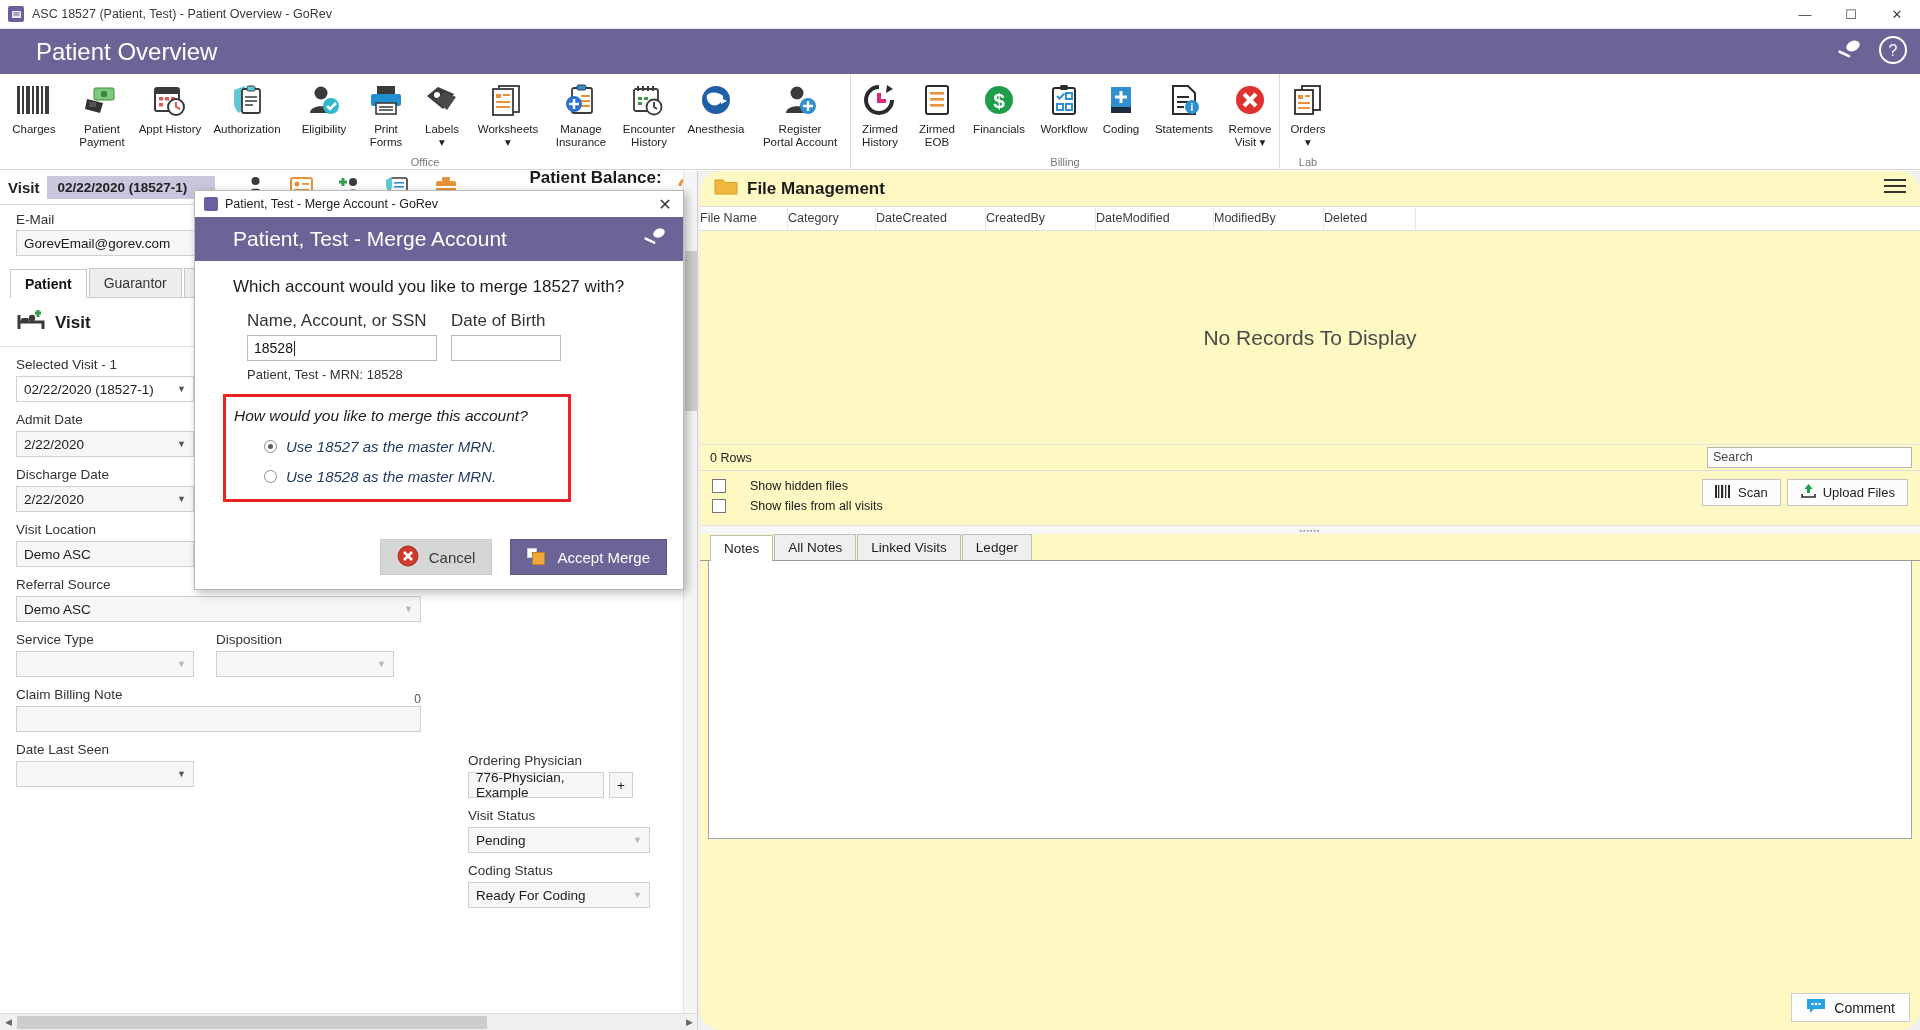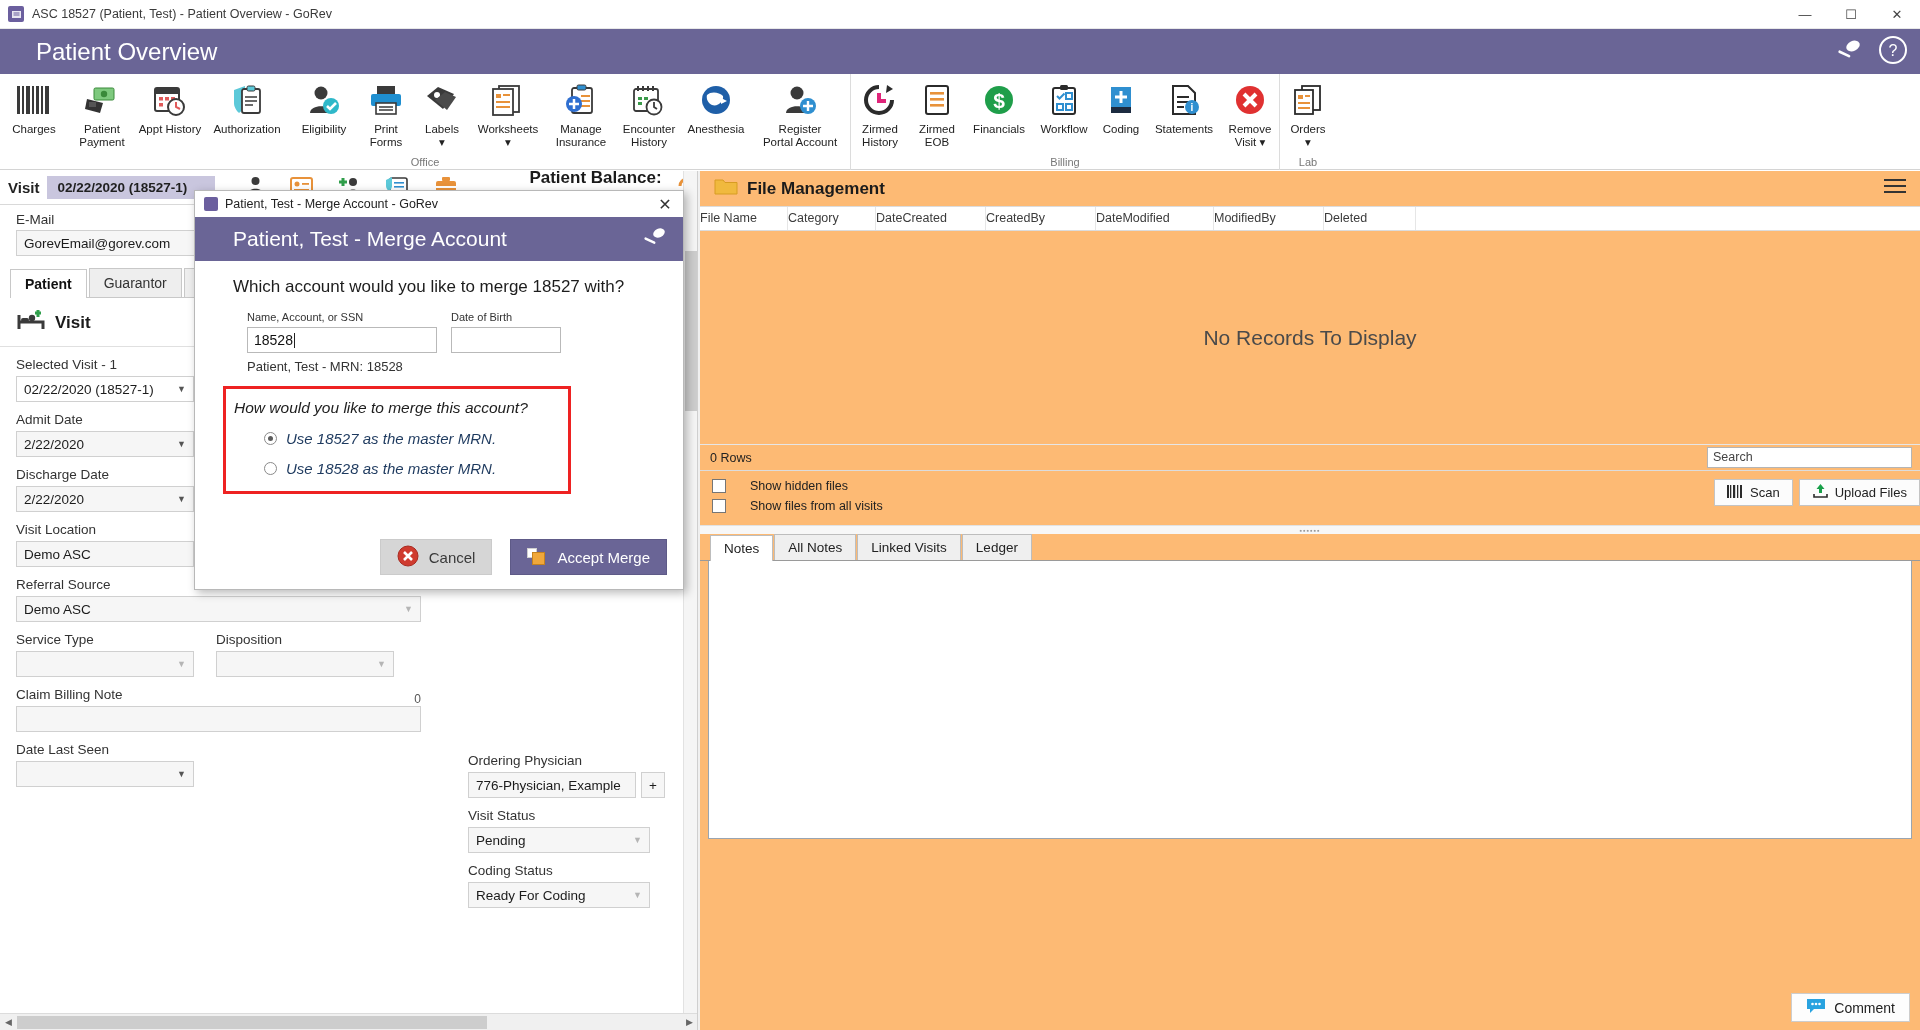--- a/index.html
+++ b/index.html
@@ -116,21 +116,21 @@
   .hscroll .arr { width:17px; text-align:center; font-size:9px; color:#666; }
   .hscroll .track { flex:1; height:13px; background:#f0f0f0; }
   .hscroll .thumb { width: 470px; height:13px; background:#cdcdcd; }
 
   .vscroll {
     position:absolute; right:0; top:0; bottom:17px; width:14px; background:#f5f5f5; border-left:1px solid #e2e2e2;
   }
   .vscroll .vthumb { position:absolute; top:80px; left:1px; width:12px; height:160px; background:#cdcdcd; }
 
   
-  .rightpane { position:absolute; left:700px; top:0; right:0; bottom:0; background:#fdba74; }
+  .rightpane { position:absolute; left:700px; top:0; right:0; bottom:0; background:#fef9c3;border-radius:21px; }
   .fmhead { height:36px; display:flex; align-items:center; padding-left:14px; border-bottom:1px solid #dcdcdc; position:relative; }
   .fmhead .ftitle { font-size:17px; font-weight:bold; color:#1b1b1b; margin-left:9px; }
   .hamburger { position:absolute; right:14px; top:8px; display:flex; flex-direction:column; gap:4px; }
   .hamburger i { display:block; width:22px; height:2px; background:#333; }
 
   .gridhead { height:24px; display:flex; border-bottom:1px solid #dcdcdc; background:#fff; }
   .gridhead .gh {
     font-size: 12.5px; color:#3b3b3b; padding: 4px 0; border-right:1px solid #e6e6e6;
   }
   .gridbody { height: 214px; display:flex; align-items:center; justify-content:center;
@@ -138,21 +138,21 @@
   .rowsbar { height:26px; display:flex; align-items:center; border-bottom:1px solid #dcdcdc; position:relative; }
   .rowsbar .rcount { font-size:12.5px; color:#222; margin-left:10px; }
   .rowsbar .searchbox {
     position:absolute; right:8px; top:2px; width: 205px; height:21px; border:1px solid #b5b5b5;
     background:#fff; font-size:12.5px; color:#444; padding: 2px 5px;
   }
   .chkarea { padding: 8px 0 6px 12px; position:relative; }
   .chkrow { display:flex; align-items:center; gap:24px; margin-bottom:6px; }
   .chkbox { width:14px; height:14px; border:1px solid #767676; background:#fff; }
   .chklabel { font-size:12.5px; color:#222; }
-  .filebtns { position:absolute; right:0; top:8px; display:flex; gap:6px; }
+  .filebtns { position:absolute; right:12px; top:8px; display:flex; gap:6px; }
   .fbtn {
     height:27px; border:1px solid #c4c4c4; background:#fcfcfc; display:flex; align-items:center;
     gap:6px; padding: 0 12px; font-size:13px; color:#222;
   }
   .splitter { height:9px; background:#f7f7f7; border-top:1px solid #e2e2e2; display:flex; align-items:center; justify-content:center; }
   .splitter .grip { font-size:7px; letter-spacing:1px; color:#9a9a9a; }
 
   .notetabs { display:flex; align-items:flex-end; padding-left: 10px; border-bottom:1px solid #9a9a9a; }
   .notetabs .ntab { padding:5px 13px; font-size:13.5px; background:#efefef; border:1px solid #bdbdbd; border-bottom:none; color:#222; margin-right:1px; }
   .notetabs .ntab.active { background:#ffffff; position:relative; top:1px; }
@@ -169,21 +169,21 @@
   .modal .mtitlebar { height:26px; display:flex; align-items:center; background:#fff; position:relative; }
   .modal .mtitlebar .micon { width:14px; height:14px; background:#6b5f9e; border-radius:2px; margin-left:9px; margin-right:7px; }
   .modal .mtitlebar .mtxt { font-size:12.5px; color:#222; }
   .modal .mclose { position:absolute; right:6px; top:2px; width:24px; height:22px; display:flex; align-items:center; justify-content:center; font-size:16px; color:#333; }
   .modal .mbanner { height:44px; background:#6a6596; display:flex; align-items:center; position:relative; }
   .modal .mbanner .btxt { color:#fff; font-size:21px; margin-left:38px; }
   .modal .mbanner .bico { position:absolute; right:16px; color:#fff; font-size:16px; }
   .modal .mbody { padding: 16px 0 0 0; position:relative; height: 330px; }
   .q1 { font-size:17px; color:#1d1d1d; margin-left:38px; }
   .minputs { display:flex; gap:14px; margin: 14px 0 0 52px; }
-  .minputs .lbl { font-size:11px; color:#333; margin-bottom:4px; }
+  .minputs .lbl { font-size:17px; color:#333; margin-bottom:4px; }
   .minputs .inp { height:26px; border:1px solid #b9b9b9; background:#fff; font-size:14px; color:#111; padding: 2px 6px; display:flex; align-items:center; }
   .mrn { font-size:13px; color:#333; margin: 6px 0 0 52px; }
   .redbox { margin: 12px 0 0 28px; width: 348px; border:3px solid #ee2222; padding: 10px 0 14px 0; font-style: italic; }
   .q2 { font-size:15.5px; color:#1d1d1d; margin-left:8px; }
   .radiorow { display:flex; align-items:center; gap:9px; margin: 13px 0 0 38px; }
   .radio { width:13px; height:13px; border-radius:50%; border:1px solid #8a8a8a; background:#fff; position:relative; }
   .radio.on::after { content:""; position:absolute; left:3px; top:3px; width:5px; height:5px; border-radius:50%; background:#5c5c5c; }
   .radiolabel { font-size:15px; color:#1e3a5f; }
   .mbuttons { position:absolute; right:16px; bottom:16px; display:flex; gap:18px; }
   .mbtn { height:36px; display:flex; align-items:center; gap:10px; padding:0 16px; font-size:15px; }
@@ -646,21 +646,21 @@
           <span></span>
           <span class="caret">▼</span>
         </div>
       </div>
     </div>
 
     <div style="position:absolute; left:468px; top:582px; width:210px;">
       <div class="fcell">
         <div class="fieldlabel">Ordering Physician</div>
         <div style="display:flex; gap:5px;">
-          <div class="fieldbox" style="width:168px">776-Physician, Example</div>
+          <div class="fieldbox" style="width:136px">776-Physician, Example</div>
           <div class="fieldbox" style="width:24px; justify-content:center;">+</div>
         </div>
       </div>
       <div class="fcell">
         <div class="fieldlabel">Visit Status</div>
         <div class="fieldbox" style="width:182px">
           <span>Pending</span>
           <span class="caret dim">▼</span>
         </div>
       </div>

